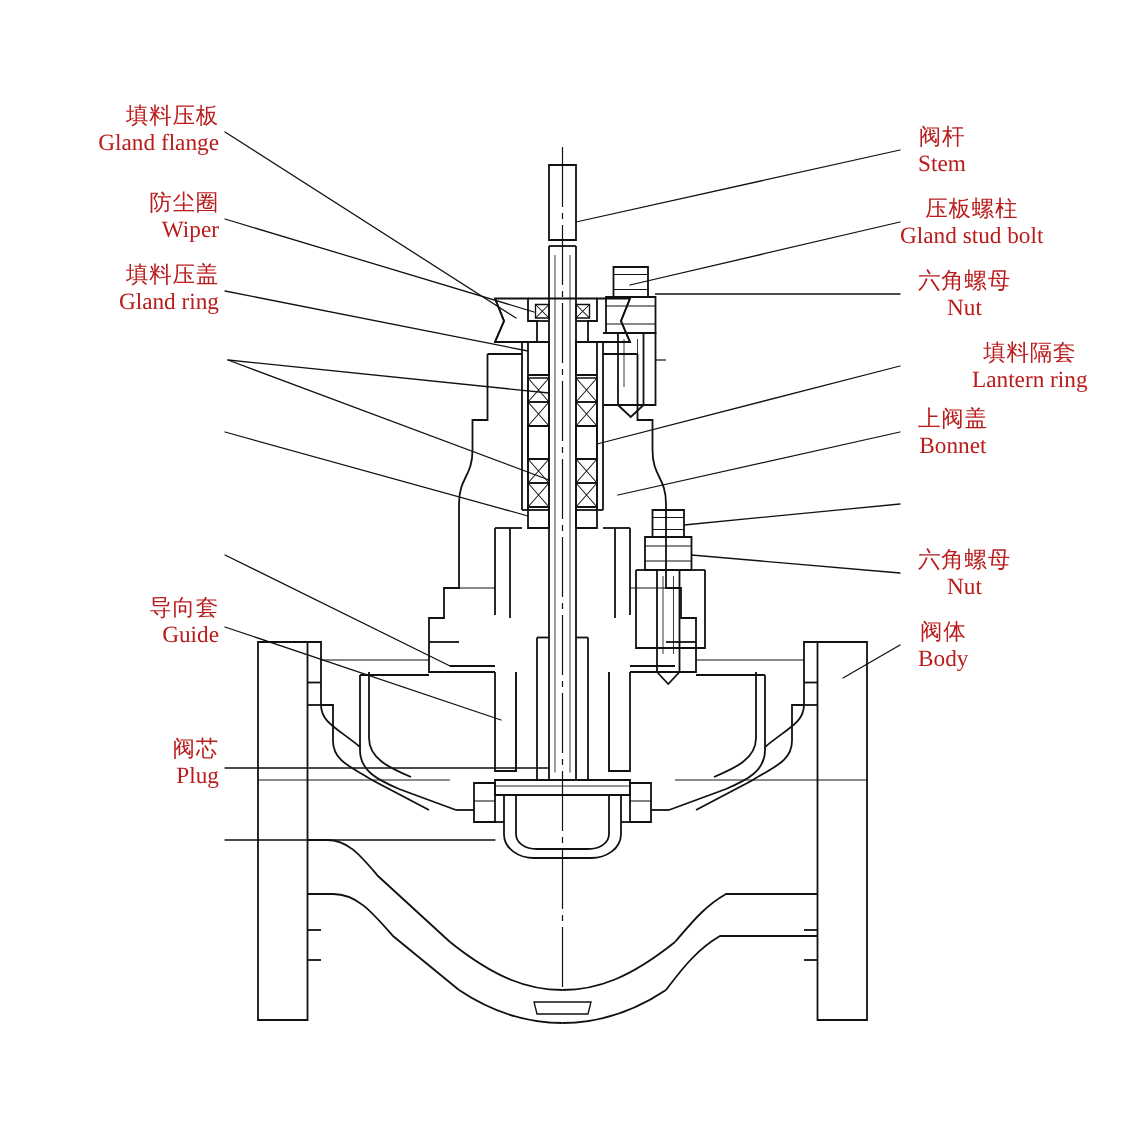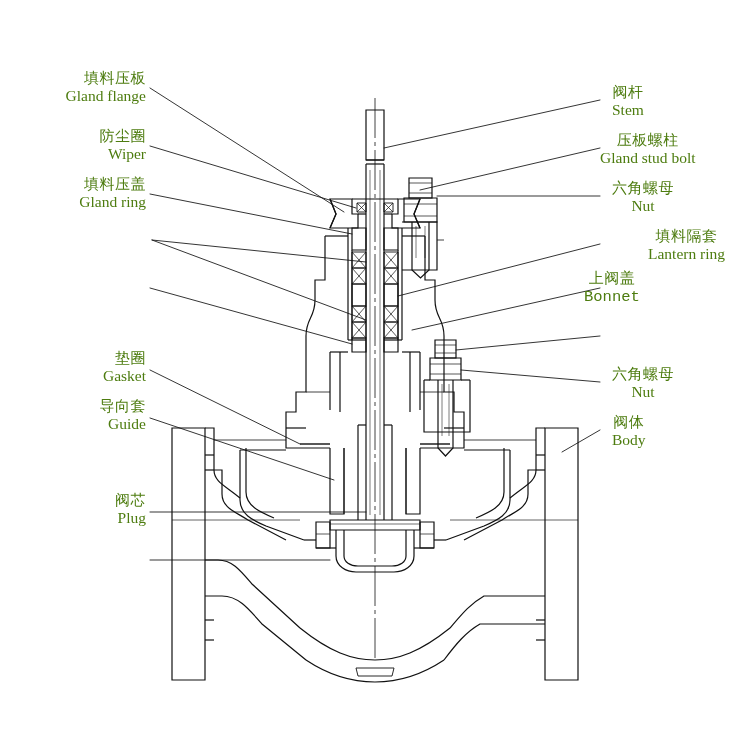--- a/index.html
+++ b/index.html
@@ -18,21 +18,21 @@
   #diagram {
     position: absolute;
     left: 0;
     top: 0;
     width: 750px;
     height: 750px;
   }
   .lbl {
     position: absolute;
     font-family: "Liberation Serif", "DejaVu Serif", serif;
-    color: #4d7c0f;
+    color: #b91c1c;
     line-height: 1.12;
     white-space: nowrap;
   }
   .lbl .cn {
     display: block;
     font-size: 15px;
     letter-spacing: 0.5px;
   }
   .lbl .en {
     display: block;
@@ -354,24 +354,20 @@
     <span class="en">Wiper</span>
   </div>
 
   <div class="lbl right-align" style="left:34px; top:176px; width:112px;">
     <span class="cn">填料压盖</span>
     <span class="en">Gland ring</span>
   </div>
 
 
 
-  <div class="lbl right-align" style="left:44px; top:350px; width:102px;">
-    <span class="cn">垫圈</span>
-    <span class="en">Gasket</span>
-  </div>
 
   <div class="lbl right-align" style="left:44px; top:398px; width:102px;">
     <span class="cn">导向套</span>
     <span class="en">Guide</span>
   </div>
 
   <div class="lbl right-align" style="left:44px; top:492px; width:102px;">
     <span class="cn">阀芯</span>
     <span class="en">Plug</span>
   </div>
@@ -390,21 +386,21 @@
   <div class="lbl left-align" style="left:612px; top:180px;">
     <span class="cn">六角螺母</span>
     <span class="en">Nut</span>
   </div>
 
   <div class="lbl left-align" style="left:612px; top:228px;margin-left:36px;">
     <span class="cn">填料隔套</span>
     <span class="en">Lantern ring</span>
   </div>
 
-  <div class="lbl left-align" style="left:584px; top:272px;font-family:Liberation Mono, monospace;">
+  <div class="lbl left-align" style="left:612px; top:272px;">
     <span class="cn">上阀盖</span>
     <span class="en">Bonnet</span>
   </div>
 
 
   <div class="lbl left-align" style="left:612px; top:366px;">
     <span class="cn">六角螺母</span>
     <span class="en">Nut</span>
   </div>
 

